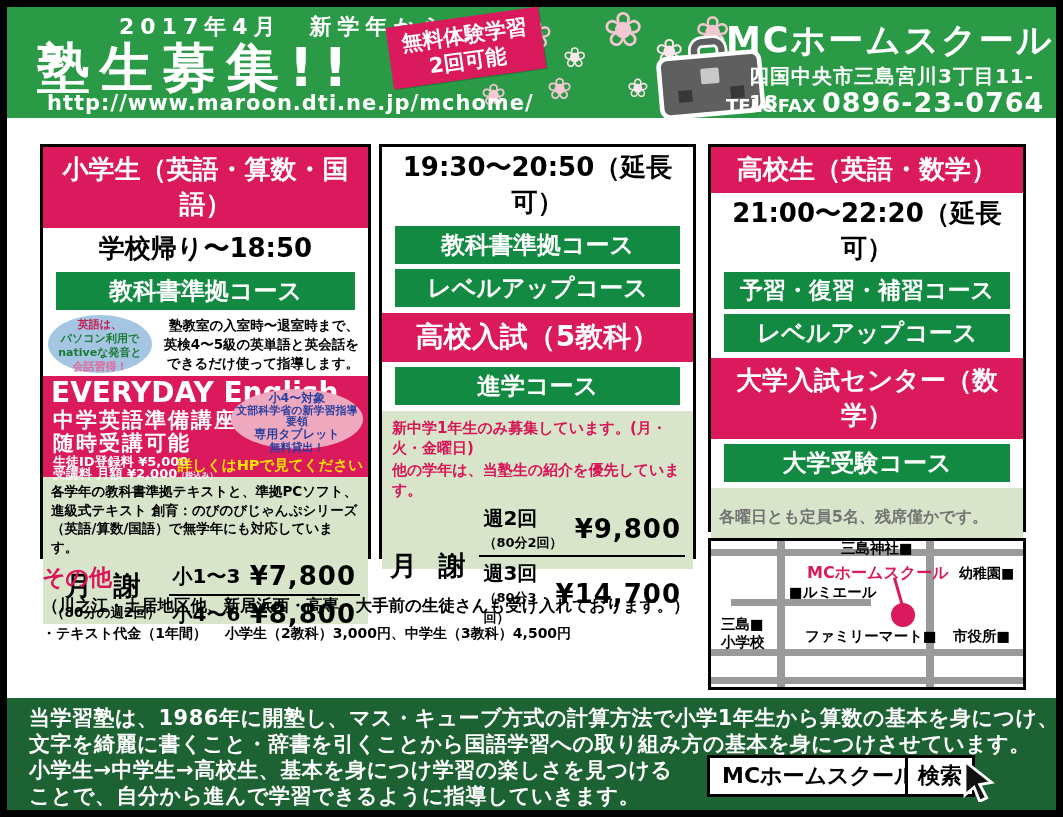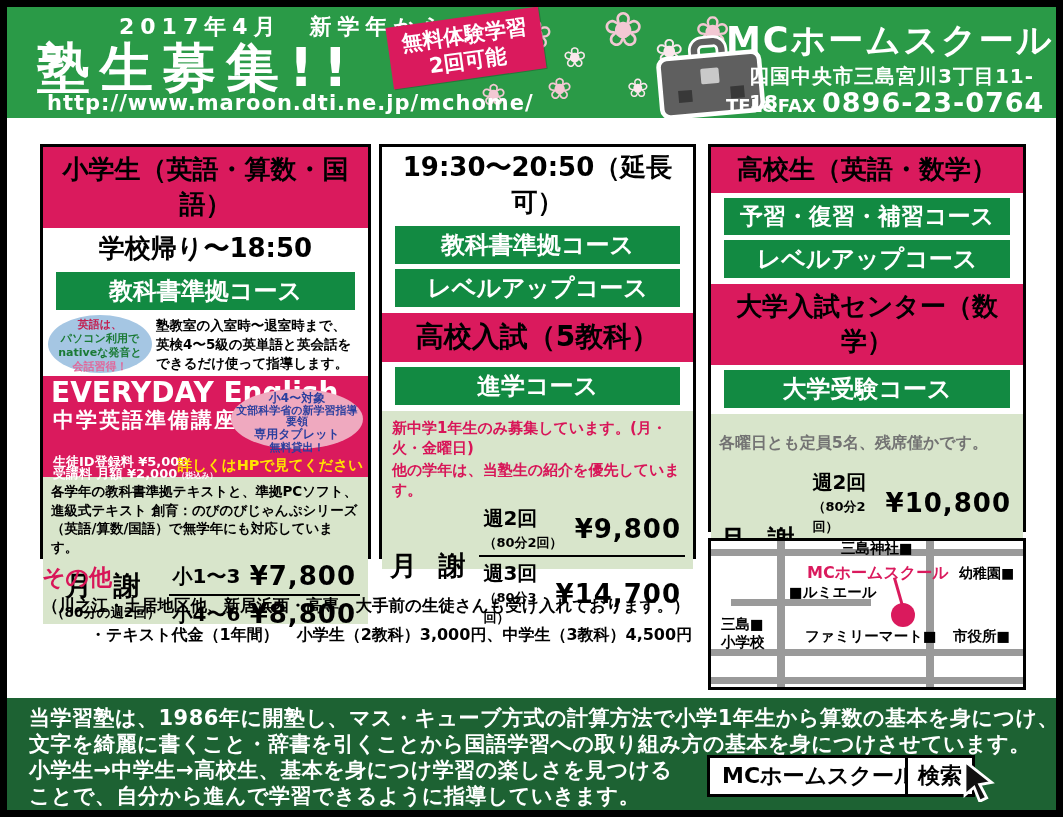--- a/index.html
+++ b/index.html
@@ -15,29 +15,29 @@
   .blossom { position:absolute; color:#f3c8d3; }
   .blossom.lt { color:#fbe7ec; }
   .bag { position:absolute; left:648px; top:24px; transform:rotate(-5deg); }
   .school-name { position:absolute; left:719px; top:10px; font-size:35px; letter-spacing:2px; }
   .school-addr { position:absolute; left:742px; top:56px; font-size:20px; letter-spacing:1px; }
   .school-tel { position:absolute; left:719px; top:80px; font-size:18px; }
   .school-tel b { font-size:27px; letter-spacing:1px; }
 
   
   .panel { position:absolute; border:3px solid #000; background:#fff; }
-  .p-head { background:#da1a5d; color:#000000; text-align:center; font-size:26px; padding:5px 0 6px; }
+  .p-head { background:#da1a5d; color:#ffffff; text-align:center; font-size:26px; padding:5px 0 6px; }
   .p-time { text-align:center; font-size:26px; padding:3px 0 1px; color:#000; }
   .course-btn { background:#128a42; color:#fff; text-align:center; font-size:24px; margin:5px 13px; padding:3px 0; }
 
   
   .bubble-row { display:flex; margin:2px 5px 3px; }
   .bubble { width:104px; height:58px; background:#a5c6e3; border-radius:50%; text-align:center; font-size:11px; line-height:14px; padding-top:3px; flex:none; }
   .bubble .r1 { color:#c21d4f; } .bubble .r2 { color:#1a7a35; } .bubble .r4 { color:#e0679a; }
-  .bubble-desc { font-size:13.5px; line-height:19px; padding:1px 4px 0 4px; color:#000; }
+  .bubble-desc { font-size:13.5px; line-height:19px; padding:1px 4px 0 4px; color:#000;text-align:right; }
   .everyday { position:relative; background:#da1a5d; color:#fff; height:101px; }
   .ed-title { position:absolute; left:8px; top:0px; font-size:28px; }
   .ed-sub1 { position:absolute; left:10px; top:30px; font-size:21px; letter-spacing:2px; }
   .ed-sub2 { position:absolute; left:10px; top:53px; font-size:21px; letter-spacing:2px; }
   .ed-fee1 { position:absolute; left:10px; top:77px; font-size:13px; }
   .ed-fee2 { position:absolute; left:10px; top:89px; font-size:13px; }
   .ed-fee2 small { font-size:8px; }
   .ed-oval { position:absolute; right:5px; top:13px; width:132px; height:60px; background:#efa9bf; border-radius:50%; text-align:center; color:#2b3f9e; padding-top:2px; }
   .ed-oval .o1 { font-size:12px; line-height:14px; }
   .ed-oval .o2 { font-size:11px; line-height:11px; }
@@ -66,21 +66,21 @@
   .map-label.pink { color:#da1a5d; font-size:16px; }
   .map-dot { position:absolute; width:24px; height:24px; border-radius:50%; background:#da1a5d; }
   .map-line { position:absolute; width:3px; background:#da1a5d; transform:rotate(-16deg); }
 
   
   .sonota { position:absolute; left:35px; top:555px; width:660px; color:#000; }
   .sonota-title { color:#d81558; font-size:23px; margin-bottom:2px; }
   .sonota-l1 { font-size:16.5px; margin-bottom:8px; }
   .sonota-l2 { font-size:19px; margin-bottom:7px; }
   .sonota-l2 .gap { display:inline-block; width:34px; }
-  .sonota-l3 { font-size:16px;margin-left:48px; }
+  .sonota-l3 { font-size:14px; }
   .sonota-l3 .gap { display:inline-block; width:18px; }
 
   
   .footer { position:absolute; left:0; top:691px; width:1049px; height:112px; background:#1d6233; color:#fff; }
   .footer .fl { position:absolute; left:22px; font-size:21px; letter-spacing:0.5px; white-space:nowrap; }
   .search-box { position:absolute; left:700px; top:57px; background:#fff; color:#000; border:3px solid #000; font-size:22px; padding:3px 12px; }
   .search-btn { position:absolute; left:898px; top:57px; background:#fff; color:#000; border:3px solid #000; font-size:22px; padding:3px 10px; }
   .cursor-icon { position:absolute; left:955px; top:62px; }
 </style>
 </head>
@@ -132,20 +132,21 @@
         <div class="r1">英語は、</div>
         <div class="r2">パソコン利用で</div>
         <div class="r2">nativeな発音と</div>
         <div class="r4">会話習得！</div>
       </div>
       <div class="bubble-desc">塾教室の入室時〜退室時まで、英検4〜5級の英単語と英会話をできるだけ使って指導します。</div>
     </div>
     <div class="everyday">
       <div class="ed-title">EVERYDAY English</div>
       <div class="ed-sub1">中学英語準備講座</div>
+      <div class="ed-sub2">随時受講可能</div>
       <div class="ed-fee1">生徒ID登録料 ¥5,000</div>
       <div class="ed-fee2"><span>受講料 月額 ¥2,000</span><small>（税込み）</small></div>
       <div class="ed-oval">
         <div class="o1">小4〜対象</div>
         <div class="o2">文部科学省の新学習指導要領</div>
         <div class="o3">専用タブレット</div>
         <div class="o4">無料貸出！</div>
       </div>
       <div class="ed-hp">詳しくはHPで見てください</div>
     </div>
@@ -194,20 +195,21 @@
             <span class="fl-l"><span class="t">週3回</span><br><span class="s">（80分3回）</span></span>
             <span class="fl-p">¥14,700</span>
           </div>
         </div>
       </div>
     </div>
   </div>
 
   <div class="panel" style="left:701px; top:137px; width:318px; height:388px;">
     <div class="p-head">高校生（英語・数学）</div>
+    <div class="p-time">21:00〜22:20（延長可）</div>
     <div class="course-btn" style="font-size:23px;">予習・復習・補習コース</div>
     <div class="course-btn">レベルアップコース</div>
     <div class="p-head" style="font-size:26px; margin-top:6px;">大学入試センター（数学）</div>
     <div class="course-btn">大学受験コース</div>
     <div class="lightgreen" style="height:131px; margin-top:6px;">
       <div class="black-note">各曜日とも定員5名、残席僅かです。</div>
       <div class="fee-wrap" style="margin-top:0;">
         <div class="fee-label">
           <div class="big">月 謝</div>
         </div>

